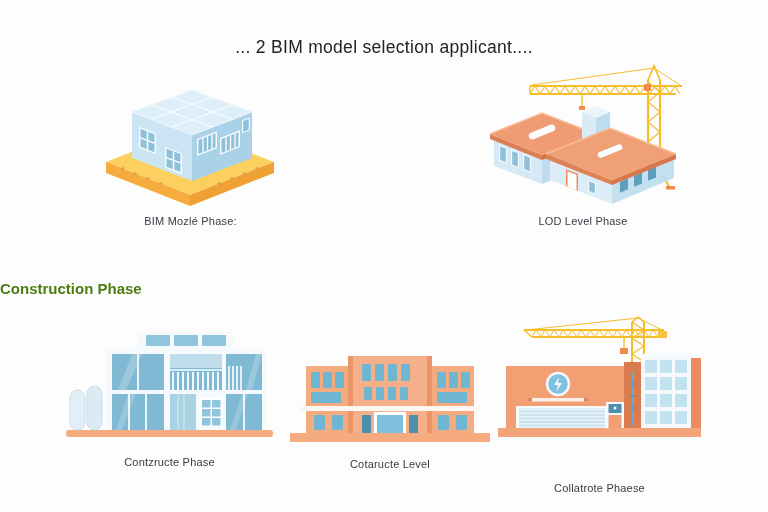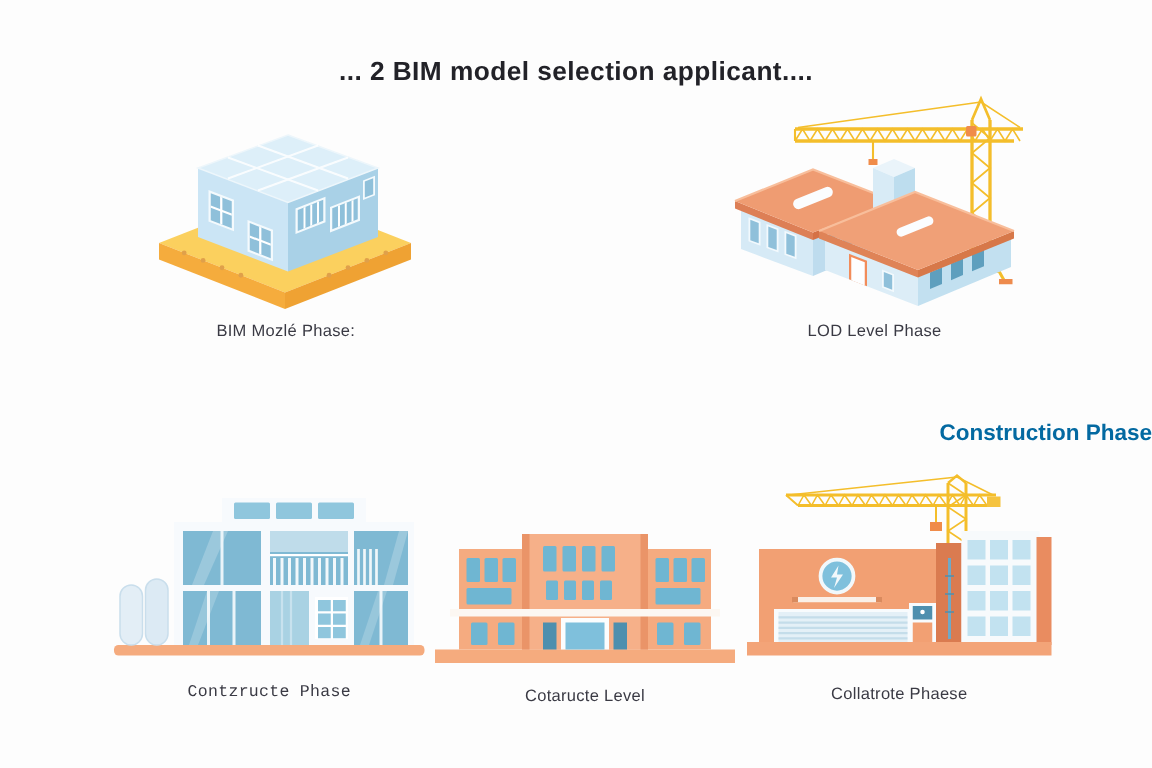--- a/index.html
+++ b/index.html
@@ -3,42 +3,42 @@
 <meta charset="utf-8">
 <style>
   html,body { margin:0; padding:0; background:#ffffff; }
   .canvas {
     position:relative; width:768px; height:512px; margin:0 auto;
     background:#fdfdfd; overflow:hidden;
     font-family:"Liberation Sans", sans-serif; color:#26262c;
   }
   .title {
     position:absolute; top:37px; left:0; width:100%;
-    text-align:center; font-size:17.5px; font-weight:700;
+    text-align:center; font-size:17.5px; font-weight:400;
     letter-spacing:.3px; color:#222228;
   }
   .mid-heading {
     position:absolute; top:280px; left:0; width:100%;
-    text-align:right; font-size:15px; font-weight:600; color:#0369a1;
+    text-align:left; font-size:15px; font-weight:600; color:#4d7c0f;
   }
   .fig { position:absolute; margin:0; display:flex; flex-direction:column; align-items:center; }
   .fig svg { display:block; }
   .caption {
     font-size:11px; font-weight:500; color:#3a3a44;
     letter-spacing:.2px; text-align:center; white-space:nowrap;
   }
   #fig-bim        { left:88px;  top:66px;  width:205px; }
   #fig-bim .caption { margin-top:9px; }
   #fig-lod        { left:478px; top:56px;  width:210px; }
   #fig-lod .caption { margin-top:9px; }
-  #fig-contzructe { left:72px;  top:326px; width:215px;font-family:Liberation Mono, monospace; }
+  #fig-contzructe { left:62px;  top:326px; width:215px; }
   #fig-contzructe .caption { margin-top:8px; }
   #fig-cotaructe  { left:290px; top:330px; width:200px; }
   #fig-cotaructe .caption { margin-top:6px; }
-  #fig-collatrote { left:492px; top:314px; width:215px; }
+  #fig-collatrote { left:492px; top:314px; width:215px;gap:25px; }
   #fig-collatrote .caption { margin-top:8px; }
 </style>
 </head>
 <body>
 
 <div class="canvas">
 
   <div class="title">... 2 BIM model selection applicant....</div>
 
   <figure class="fig" id="fig-lod">

